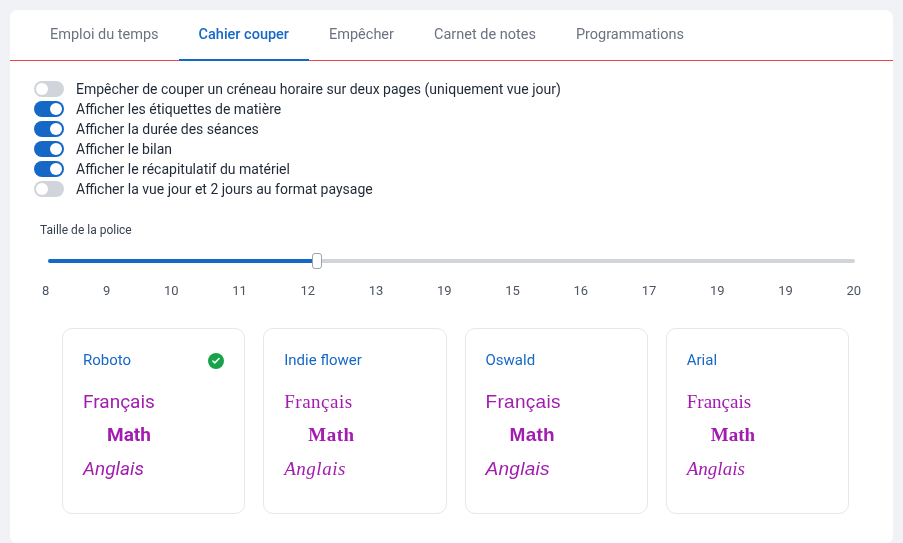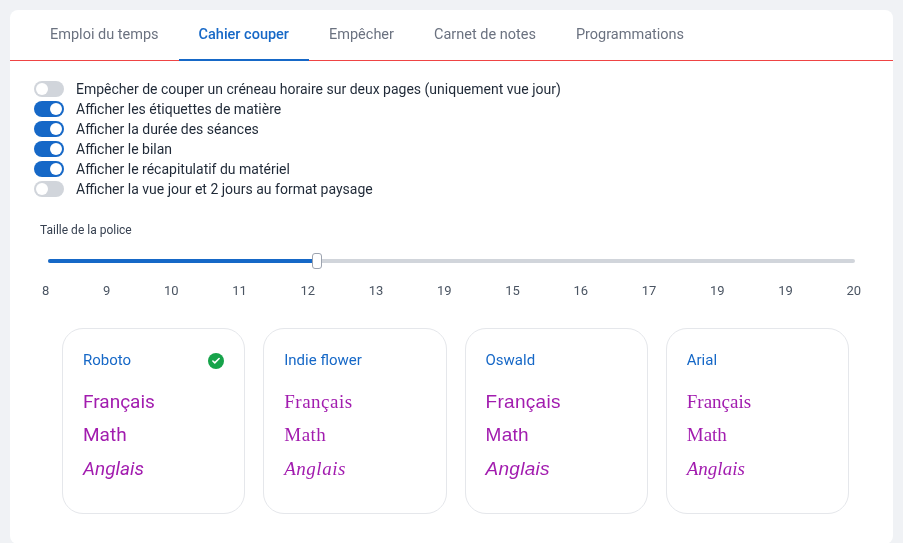--- a/index.html
+++ b/index.html
@@ -108,36 +108,36 @@
       padding: 0 2px;
     }
     .font-cards {
       display: flex;
       gap: 18px;
       padding: 10px 44px 30px 52px;
     }
     .font-card {
       flex: 1;
       border: 1px solid #e5e7eb;
-      border-radius: 21px;
+      border-radius: 10px;
       padding: 22px 20px 28px 20px;
       position: relative;
       min-height: 170px;
     }
     .font-card-title {
       color: #1668c7;
       font-size: 15px;
       margin-bottom: 16px;
     }
     .font-sample {
       font-size: 19px;
       line-height: 1.75;
       color: #a21caf;
     }
-    .fs-bold { font-weight: 400; }
+    .fs-bold { font-weight: 700; margin-left: 24px; }
     .fs-italic { font-style: italic; }
     .check-badge {
       position: absolute;
       top: 24px;
       right: 20px;
       width: 16px;
       height: 16px;
       background: #16a34a;
       border-radius: 50%;
       display: flex;

